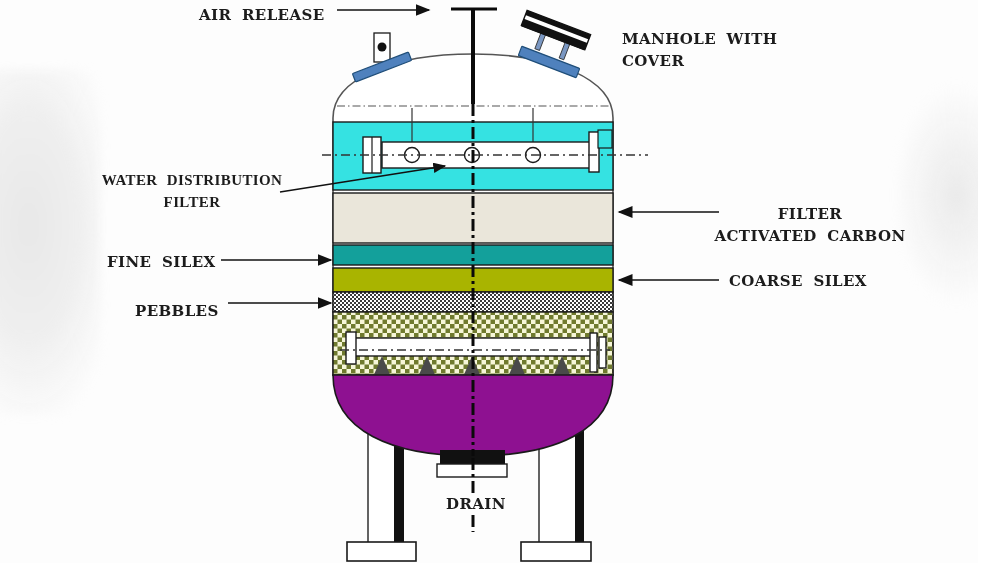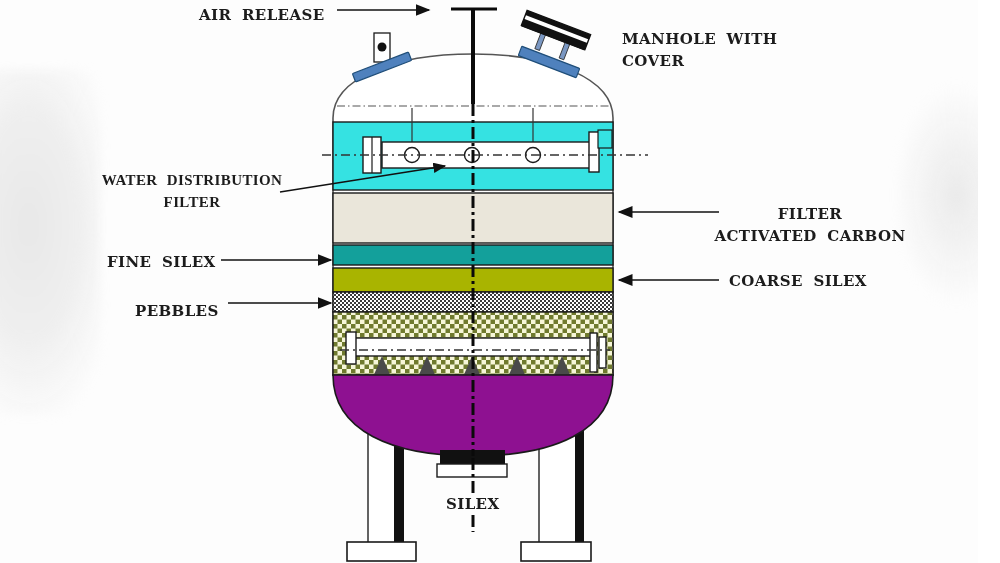--- a/index.html
+++ b/index.html
@@ -150,15 +150,15 @@
     <div>FILTER</div>
     <div>ACTIVATED CARBON</div>
   </div>
 
   <div class="lbl" style="left:729px;top:270px;">COARSE SILEX</div>
 
   <div class="lbl" style="left:107px;top:251px;">FINE SILEX</div>
 
   <div class="lbl" style="left:135px;top:300px;">PEBBLES</div>
 
-  <div class="lbl" style="left:446px;top:493px;">SILEX</div>
+  <div class="lbl" style="left:446px;top:493px;">DRAIN</div>
 
 </div>
 
 </body></html>

